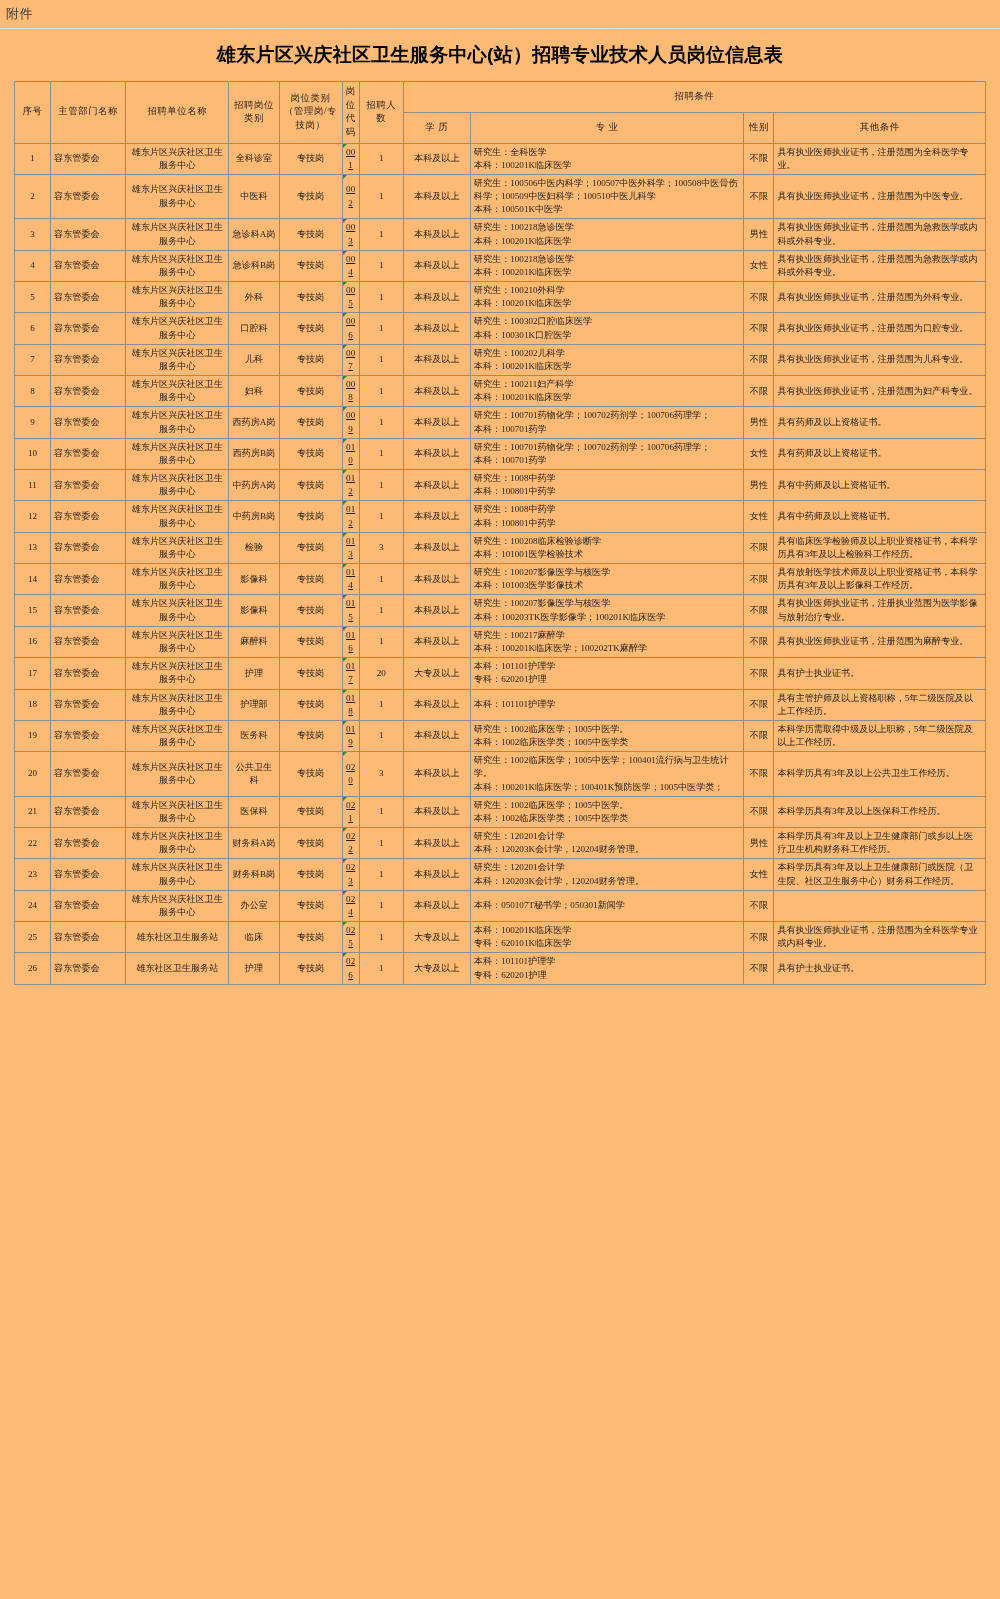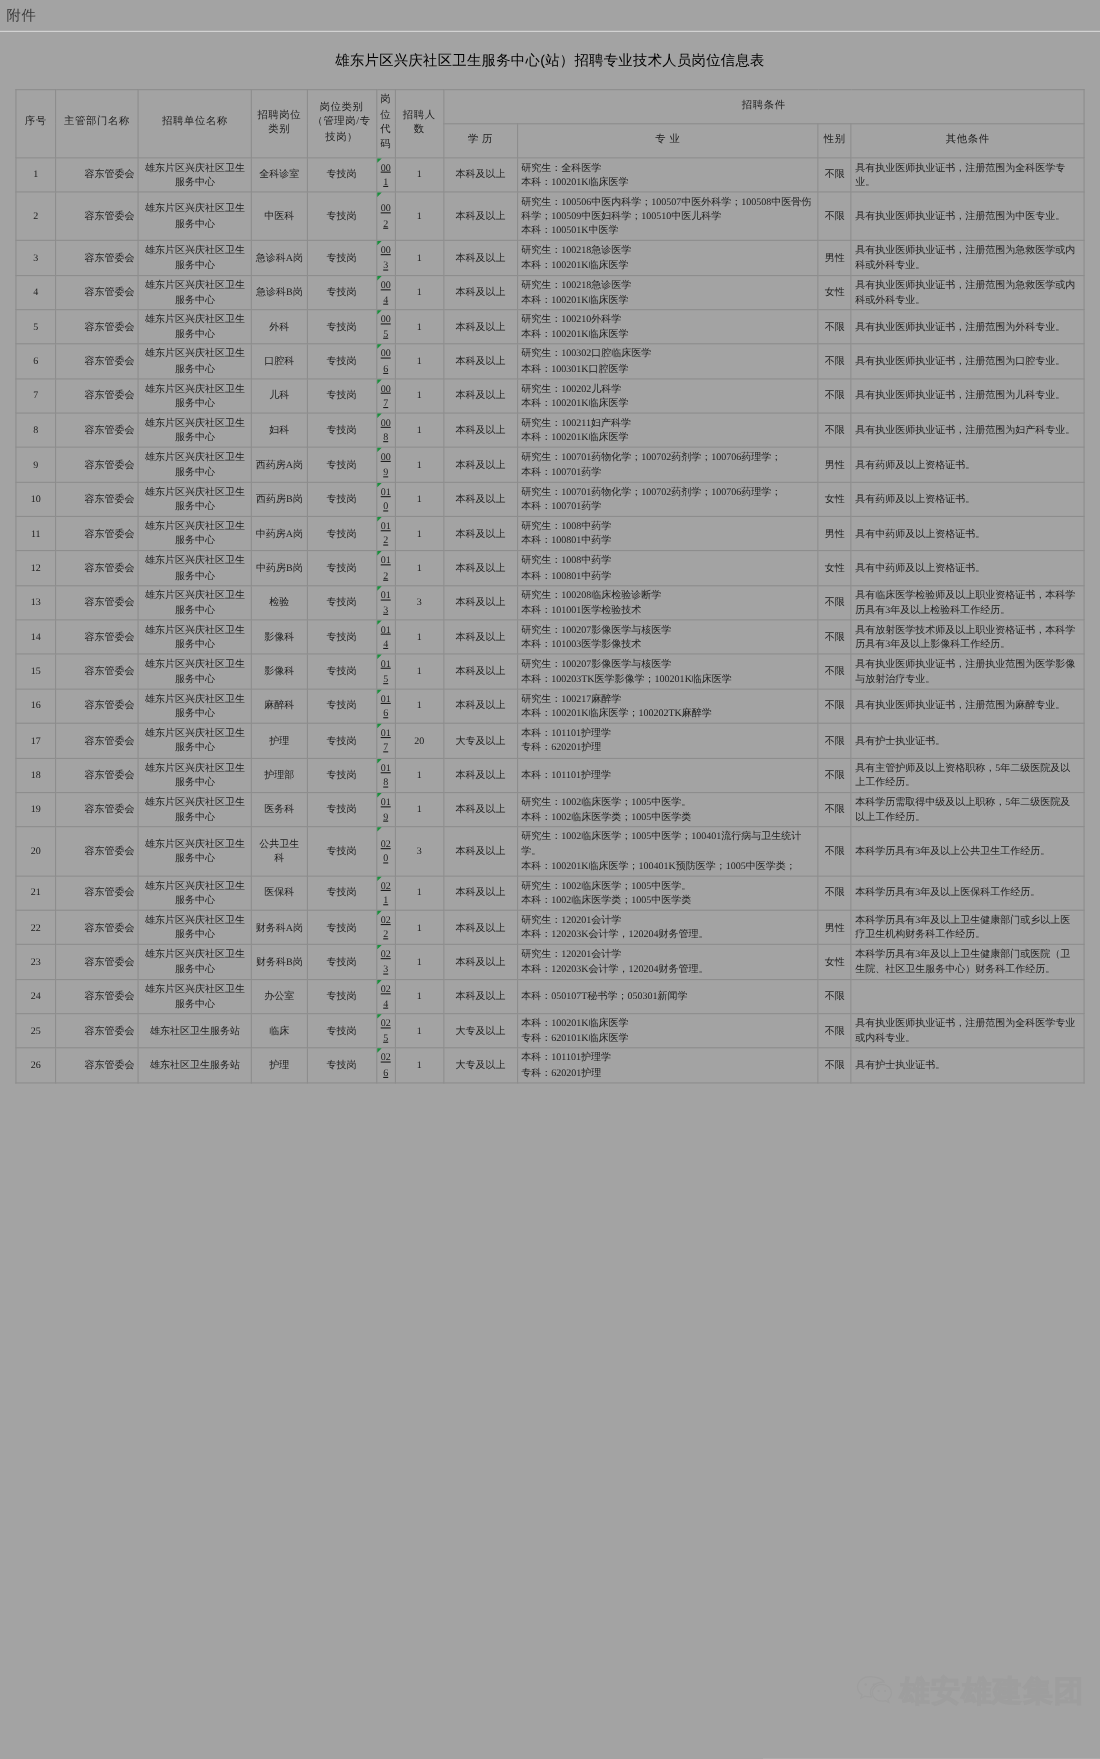--- a/index.html
+++ b/index.html
@@ -5,21 +5,21 @@
   * { box-sizing: border-box; }
   html, body {
     margin: 0; padding: 0;
     background: #ffffff;
     font-family: "Liberation Serif", "DejaVu Serif", serif;
   }
   #page {
     position: relative;
     width: 1000px;
     height: 1599px;
-    background: #a3a3a3;
+    background: #fdba74;
     overflow: hidden;
   }
 
   
   .attach-bar {
     height: 28px;
     padding-left: 6px;
     display: flex;
     align-items: center;
     font-size: 13px;
@@ -34,22 +34,22 @@
 
   
   .title-wrap {
     height: 52px;
     display: flex;
     align-items: center;
     justify-content: center;
   }
   .doc-title {
     font-family: "Liberation Sans", "DejaVu Sans", sans-serif;
-    font-weight: normal;
-    font-size: 13px;
+    font-weight: bold;
+    font-size: 19px;
     color: #000;
     letter-spacing: 0.3px;
     white-space: nowrap;
   }
 
   
   .table-area {
     padding: 0 14px 0 14px;
   }
   table.jobs {
@@ -68,21 +68,21 @@
   }
   table.jobs thead th {
     text-align: center;
     font-weight: normal;
     font-size: 9.4px;
     letter-spacing: 0.6px;
     padding: 3px 2px;
   }
   
   .c-idx   { width: 36px;  text-align: center; }
-  .c-dept  { width: 75px;  text-align: right; }
+  .c-dept  { width: 75px;  text-align: left; }
   .c-unit  { width: 103px; text-align: center; }
   .c-post  { width: 50px;  text-align: center; }
   .c-type  { width: 63px;  text-align: center; }
   .c-code  { width: 17px;  text-align: center; }
   .c-num   { width: 44px;  text-align: center; margin-left: 32px; }
   .c-edu   { width: 67px;  text-align: center; font-family: Liberation Serif, serif; }
   .c-major { width: 273px; text-align: left; padding-left: 5px; }
   .c-sex   { width: 30px;  text-align: center; }
   .c-other { width: 211px; text-align: left; padding-left: 5px; }
 
@@ -535,25 +535,14 @@
             <td class="c-edu">大专及以上</td>
             <td class="c-major">本科：101101护理学
 专科：620201护理</td>
             <td class="c-sex">不限</td>
             <td class="c-other">具有护士执业证书。</td>
           </tr>
         </tbody>
     </table>
   </div>
 
-  <div class="watermark">
-    <svg class="wm-icon" viewBox="0 0 64 56">
-      <path d="M24 4C12 4 3 12 3 21.5c0 5.4 3 10.2 7.6 13.3L8.6 41l7-3.6c2.6.8 5.4 1.2 8.4 1.2 1 0 2-.05 3-.15C25.6 36 25 33.6 25 31.1 25 21.2 34.4 13.3 46 13.3c.9 0 1.7.05 2.5.14C46.3 7.9 36 4 24 4z" fill="none" stroke="#9a9a9a" stroke-width="2.2"></path>
-      <path d="M61 31.5C61 23.4 53.7 17 44.7 17S28.4 23.4 28.4 31.5c0 8.1 7.3 14.5 16.3 14.5 2.2 0 4.3-.35 6.2-1l5.6 2.9-1.6-4.8C58.5 40.4 61 36.2 61 31.5z" fill="none" stroke="#9a9a9a" stroke-width="2.2"></path>
-      <circle cx="17" cy="17.5" r="2.1" fill="#9a9a9a"></circle>
-      <circle cx="31" cy="17.5" r="2.1" fill="#9a9a9a"></circle>
-      <circle cx="39" cy="28.5" r="1.9" fill="#9a9a9a"></circle>
-      <circle cx="50" cy="28.5" r="1.9" fill="#9a9a9a"></circle>
-    </svg>
-    <span class="wm-text">雄安雄建集团</span>
-  </div>
 
 </div>
 
 </body></html>

